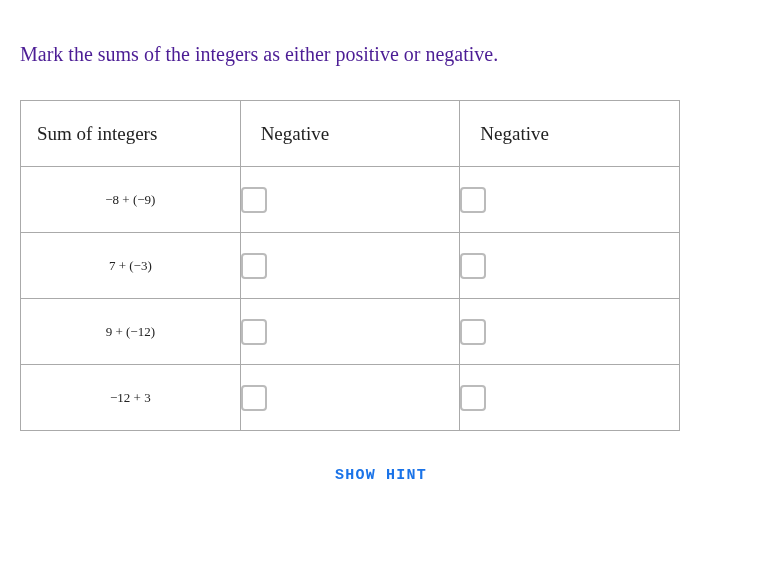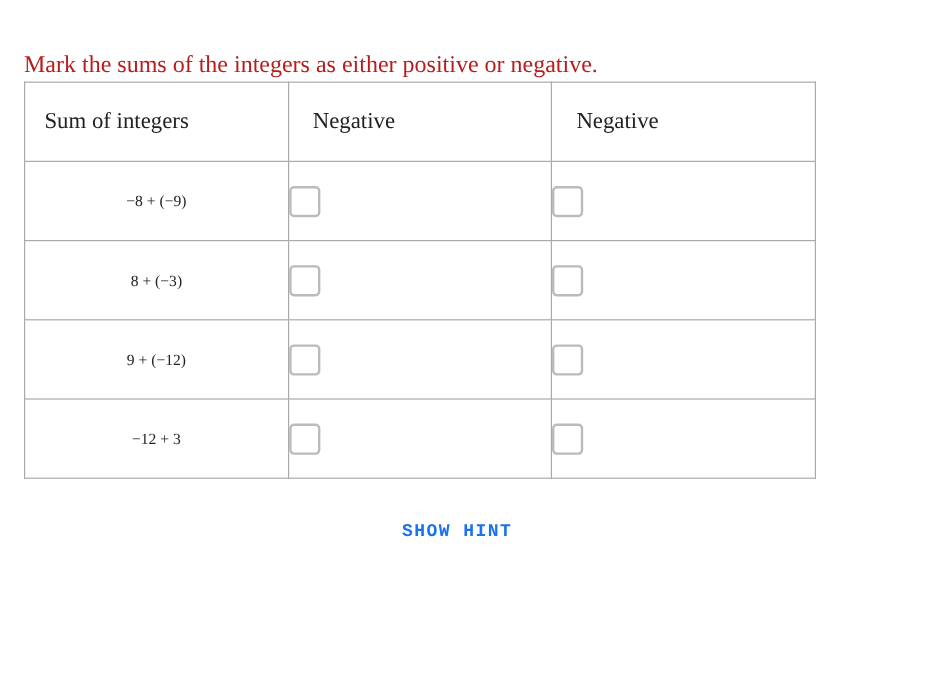--- a/index.html
+++ b/index.html
@@ -13,21 +13,22 @@
       font-family: Georgia, 'Times New Roman', serif;
       width: 772px;
       min-height: 582px;
       display: flex;
       flex-direction: column;
       padding: 40px 30px 40px 20px;
     }
 
     .instruction {
       font-size: 20px;
-      color: #b91c1c;
+      color: #4c1d95;
+      margin-bottom: 32px;
       line-height: 1.4;
       font-family: Georgia, serif;
     }
 
     .table-wrapper {
       margin-bottom: 36px;
     }
 
     table {
       border-collapse: collapse;
@@ -112,21 +113,21 @@
       <tr>
         <td>−8 + (−9)</td>
         <td class="checkbox-cell">
           <span class="custom-checkbox"></span>
         </td>
         <td class="checkbox-cell">
           <span class="custom-checkbox"></span>
         </td>
       </tr>
       <tr>
-        <td>8 + (−3)</td>
+        <td>7 + (−3)</td>
         <td class="checkbox-cell">
           <span class="custom-checkbox"></span>
         </td>
         <td class="checkbox-cell">
           <span class="custom-checkbox"></span>
         </td>
       </tr>
       <tr>
         <td>9 + (−12)</td>
         <td class="checkbox-cell">

